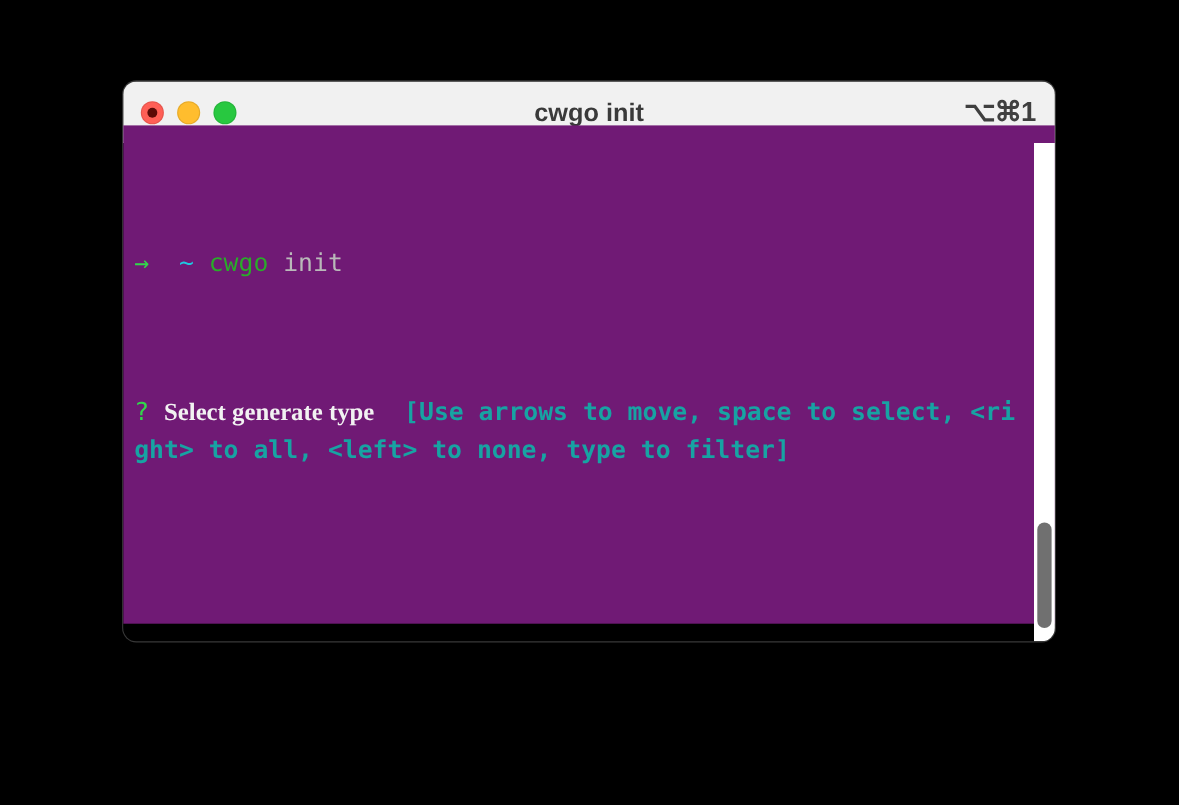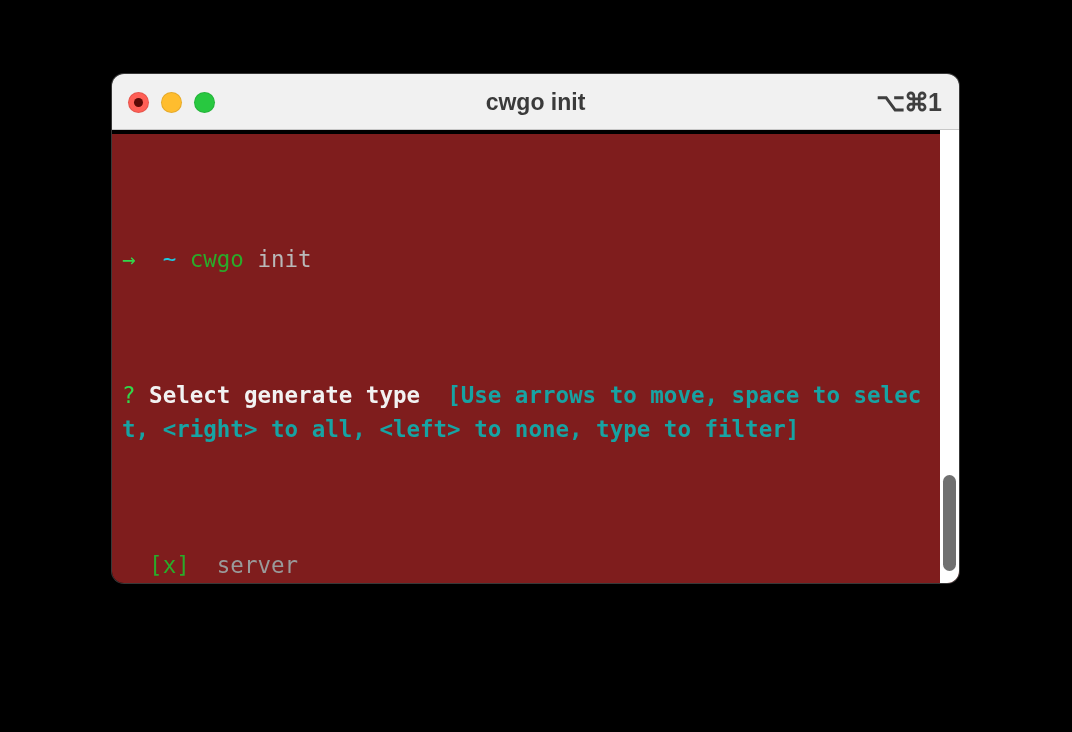--- a/index.html
+++ b/index.html
@@ -100,24 +100,24 @@
     font-size: 25px;
     font-weight: bold;
     color: #3f3f3f;
     letter-spacing: -1px;
   }
 
   
   .terminal {
     position: absolute;
     left: 0;
-    top: 60px;
+    top: 40px;
     width: 847px;
     height: 453px;
-    background: #7f1d1d;
+    background: #701a75;
     overflow: hidden;
   }
 
   .term-text {
     position: absolute;
     left: 10px;
     top: 6px;
     width: 810px;
     font-family: "DejaVu Sans Mono", "Liberation Mono", monospace;
     font-size: 22.5px;
@@ -130,21 +130,21 @@
 
   .line { display: block; min-height: 34px; }
 
   .c-green  { color: #32d74b; }
   .c-green2 { color: #2aab2a; }
   .c-cyan   { color: #1ec8e0; }
   .c-teal   { color: #17a3a3; font-weight: bold; }
   .c-white  { color: #f2f2f2; }
   .c-gray   { color: #b9b9b9; }
   .c-dim    { color: #9a9a9a; }
-  .bold     { font-weight: bold; }
+  .bold     { font-weight: bold; font-family: Liberation Serif, serif; }
 
   
   .scrollbar {
     position: absolute;
     right: 0;
     top: 56px;
     width: 19px;
     height: 453px;
     background: #ffffff;
     border-top-right-radius: 0;
@@ -176,21 +176,20 @@
       <div class="shortcut">⌥⌘1</div>
     </div>
 
     <div class="terminal">
       <div class="term-text">
 
         <span class="line"><span class="c-green">→</span><span>  </span><span class="c-cyan">~</span><span> </span><span class="c-green2">cwgo</span><span> </span><span class="c-gray">init</span></span>
 
         <span class="line"><span class="c-green">?</span><span> </span><span class="c-white bold">Select generate type</span><span>  </span><span class="c-teal">[Use arrows to move, space to select, &lt;right&gt; to all, &lt;left&gt; to none, type to filter]</span></span>
 
-        <span class="line"><span class="c-cyan"> </span><span> </span><span class="c-green2">[x]</span><span>  </span><span class="c-dim">server</span></span>
 
         
 
         
 
       </div>
     </div>
 
     <div class="scrollbar">
       <div class="scroll-thumb"></div>

